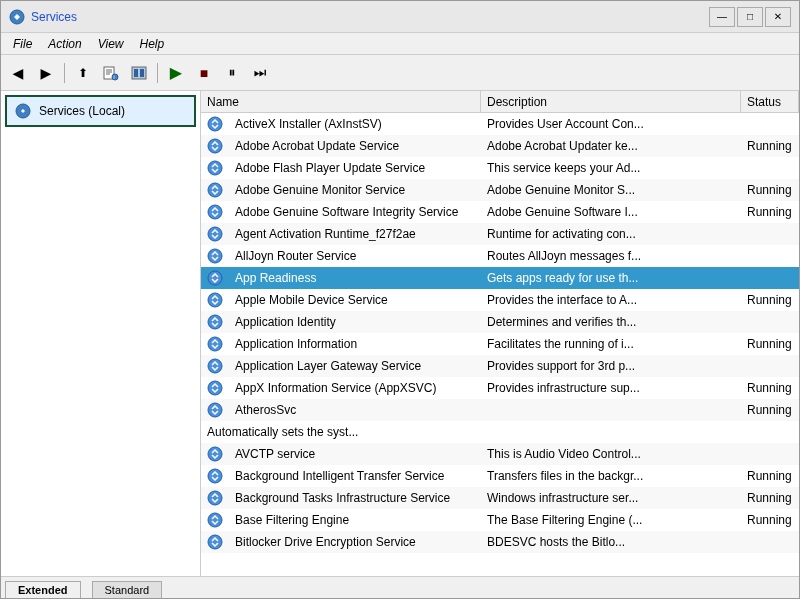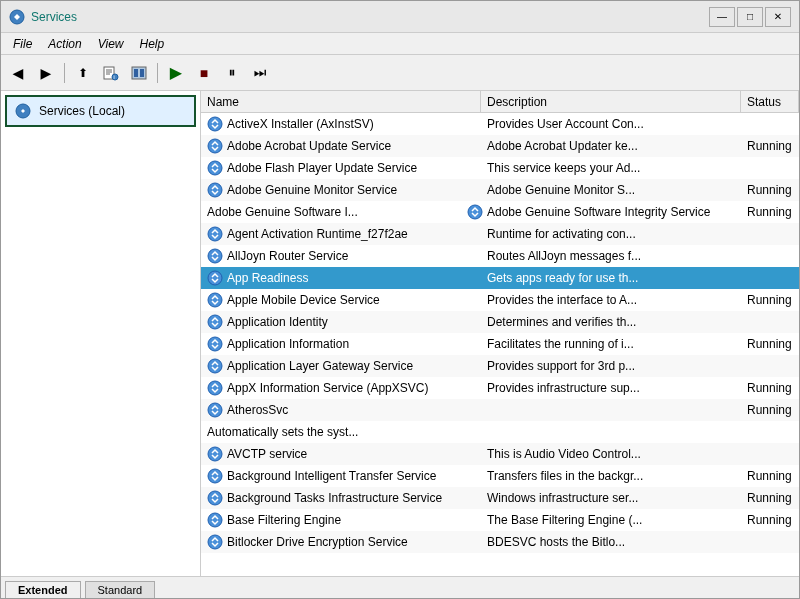--- a/index.html
+++ b/index.html
@@ -32,21 +32,21 @@
       width: 16px;
       height: 16px;
       margin-right: 6px;
       display: flex;
       align-items: center;
       justify-content: center;
     }
     .title-bar-text {
       flex: 1;
       font-size: 12px;
-      color: #0f766e;
+      color: #1d4ed8;
     }
     .title-bar-controls {
       display: flex;
       gap: 2px;
     }
     .title-bar-btn {
       width: 26px;
       height: 20px;
       background: #e8e8e8;
       border: 1px solid #aaa;
@@ -172,39 +172,41 @@
     .list-row.selected .cell { color: white; }
     .cell {
       padding: 0 6px;
       white-space: nowrap;
       overflow: hidden;
       text-overflow: ellipsis;
       font-size: 12px;
       color: #000;
       display: flex;
       align-items: center;
+      gap: 8px;
     }
     .cell-name { width: 280px; flex-shrink: 0; }
     .cell-desc { width: 260px; flex-shrink: 0; }
     .cell-status { flex: 1; }
     .row-icon {
       width: 16px;
       height: 16px;
       margin-right: 4px;
       flex-shrink: 0;
       display: inline-flex;
       align-items: center;
       justify-content: center;
     }
     .bottom-bar {
       height: 22px;
       background: #f0f0f0;
       border-top: 1px solid #ccc;
       display: flex;
       align-items: flex-end;
+      gap: 7px;
     }
     .tab {
       padding: 2px 12px;
       background: #e0e0e0;
       border: 1px solid #aaa;
       border-bottom: none;
       cursor: pointer;
       font-size: 11px;
       margin-left: 4px;
     }
@@ -348,31 +350,31 @@
       <path d="M5 7 L8 4 L11 7" stroke="white" stroke-width="1.5" fill="none"></path>
       <path d="M5 9 L8 12 L11 9" stroke="white" stroke-width="1.5" fill="none"></path>
     </svg>
               </span>
               <span>Adobe Genuine Monitor Service</span>
             </div>
             <div class="cell cell-desc">Adobe Genuine Monitor S...</div>
             <div class="cell cell-status status-running">Running</div>
           </div>
           <div class="list-row">
+            <div class="cell cell-name">
+              <span class="row-icon">
+                <svg width="16" height="16" viewBox="0 0 16 16">
+      <circle cx="8" cy="8" r="7" fill="#4a90d9" stroke="#2060b0" stroke-width="1"></circle>
+      <path d="M5 7 L8 4 L11 7" stroke="white" stroke-width="1.5" fill="none"></path>
+      <path d="M5 9 L8 12 L11 9" stroke="white" stroke-width="1.5" fill="none"></path>
+    </svg>
+              </span>
+              <span>Adobe Genuine Software Integrity Service</span>
+            </div>
             <div class="cell cell-desc">Adobe Genuine Software I...</div>
-            <div class="cell cell-name">
-              <span class="row-icon">
-                <svg width="16" height="16" viewBox="0 0 16 16">
-      <circle cx="8" cy="8" r="7" fill="#4a90d9" stroke="#2060b0" stroke-width="1"></circle>
-      <path d="M5 7 L8 4 L11 7" stroke="white" stroke-width="1.5" fill="none"></path>
-      <path d="M5 9 L8 12 L11 9" stroke="white" stroke-width="1.5" fill="none"></path>
-    </svg>
-              </span>
-              <span>Adobe Genuine Software Integrity Service</span>
-            </div>
             <div class="cell cell-status status-running">Running</div>
           </div>
           <div class="list-row">
             <div class="cell cell-name">
               <span class="row-icon">
                 <svg width="16" height="16" viewBox="0 0 16 16">
       <circle cx="8" cy="8" r="7" fill="#4a90d9" stroke="#2060b0" stroke-width="1"></circle>
       <path d="M5 7 L8 4 L11 7" stroke="white" stroke-width="1.5" fill="none"></path>
       <path d="M5 9 L8 12 L11 9" stroke="white" stroke-width="1.5" fill="none"></path>
     </svg>

